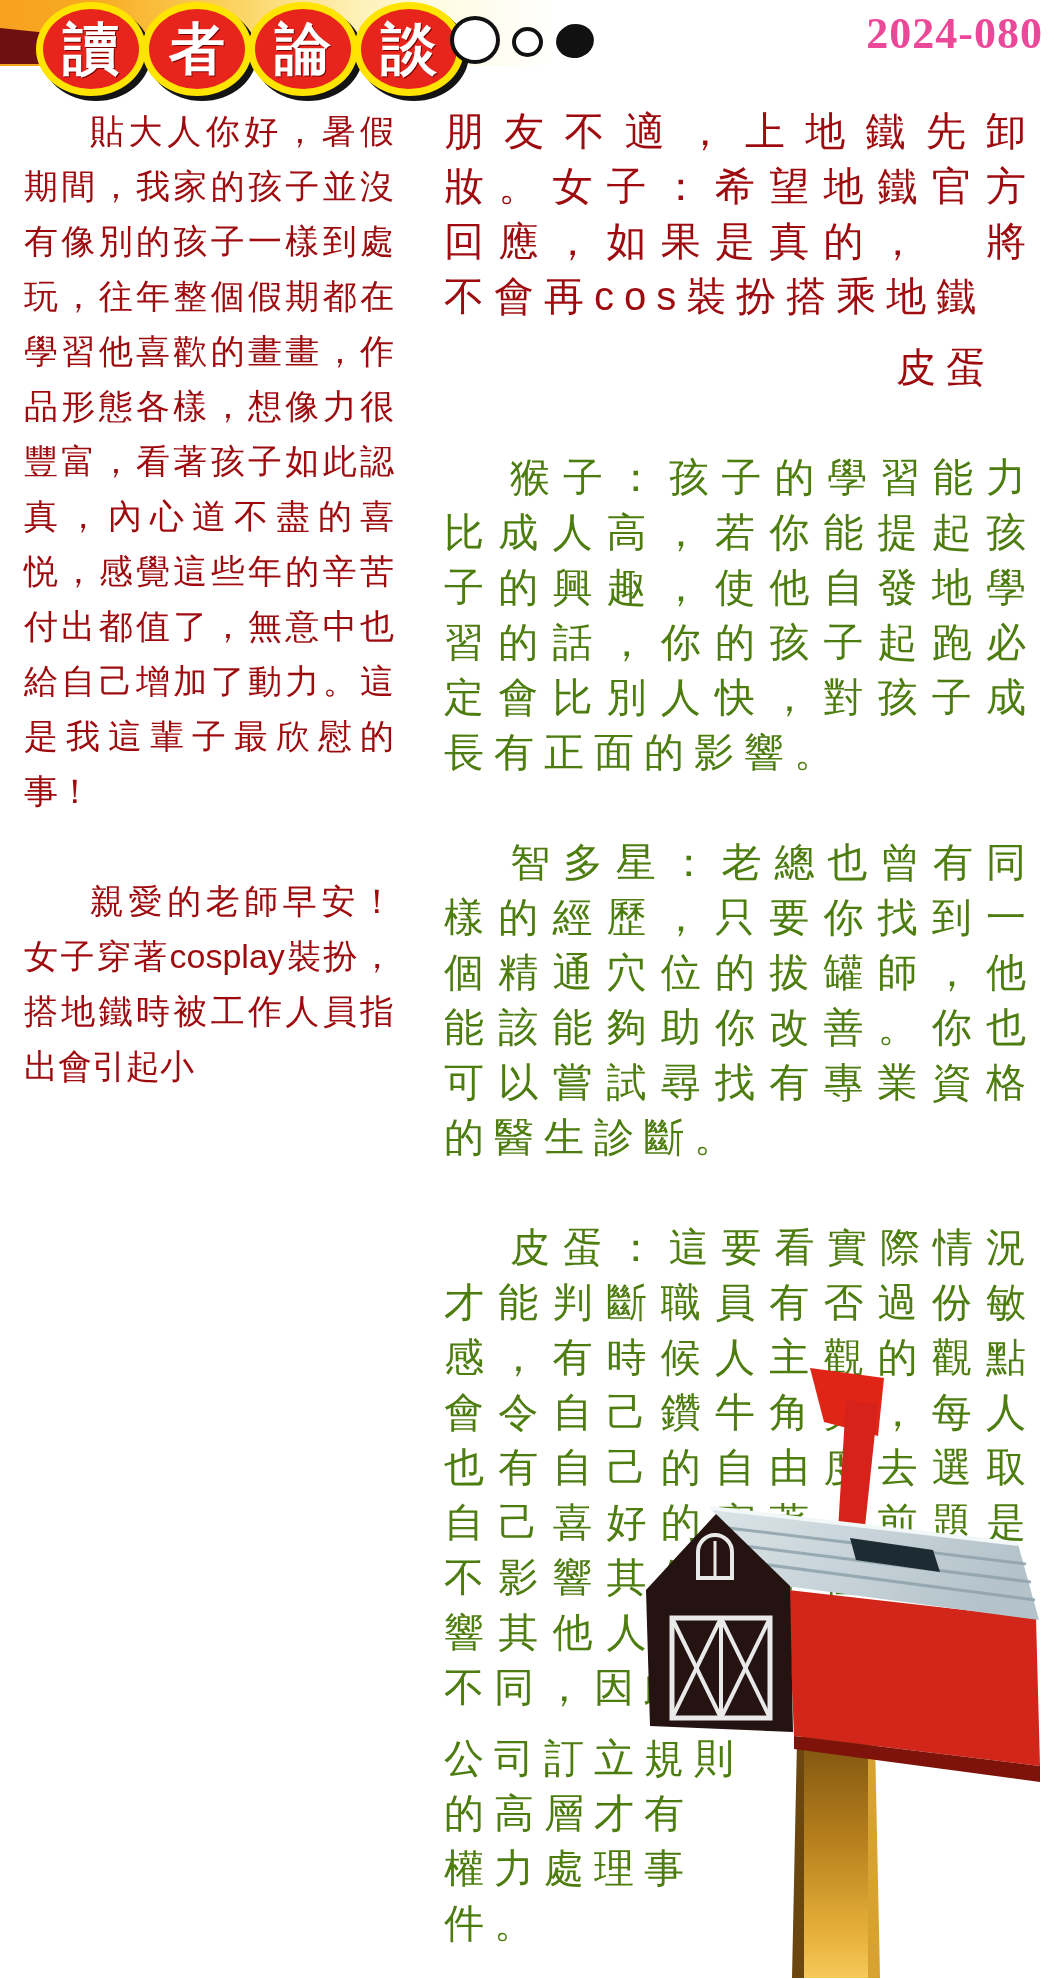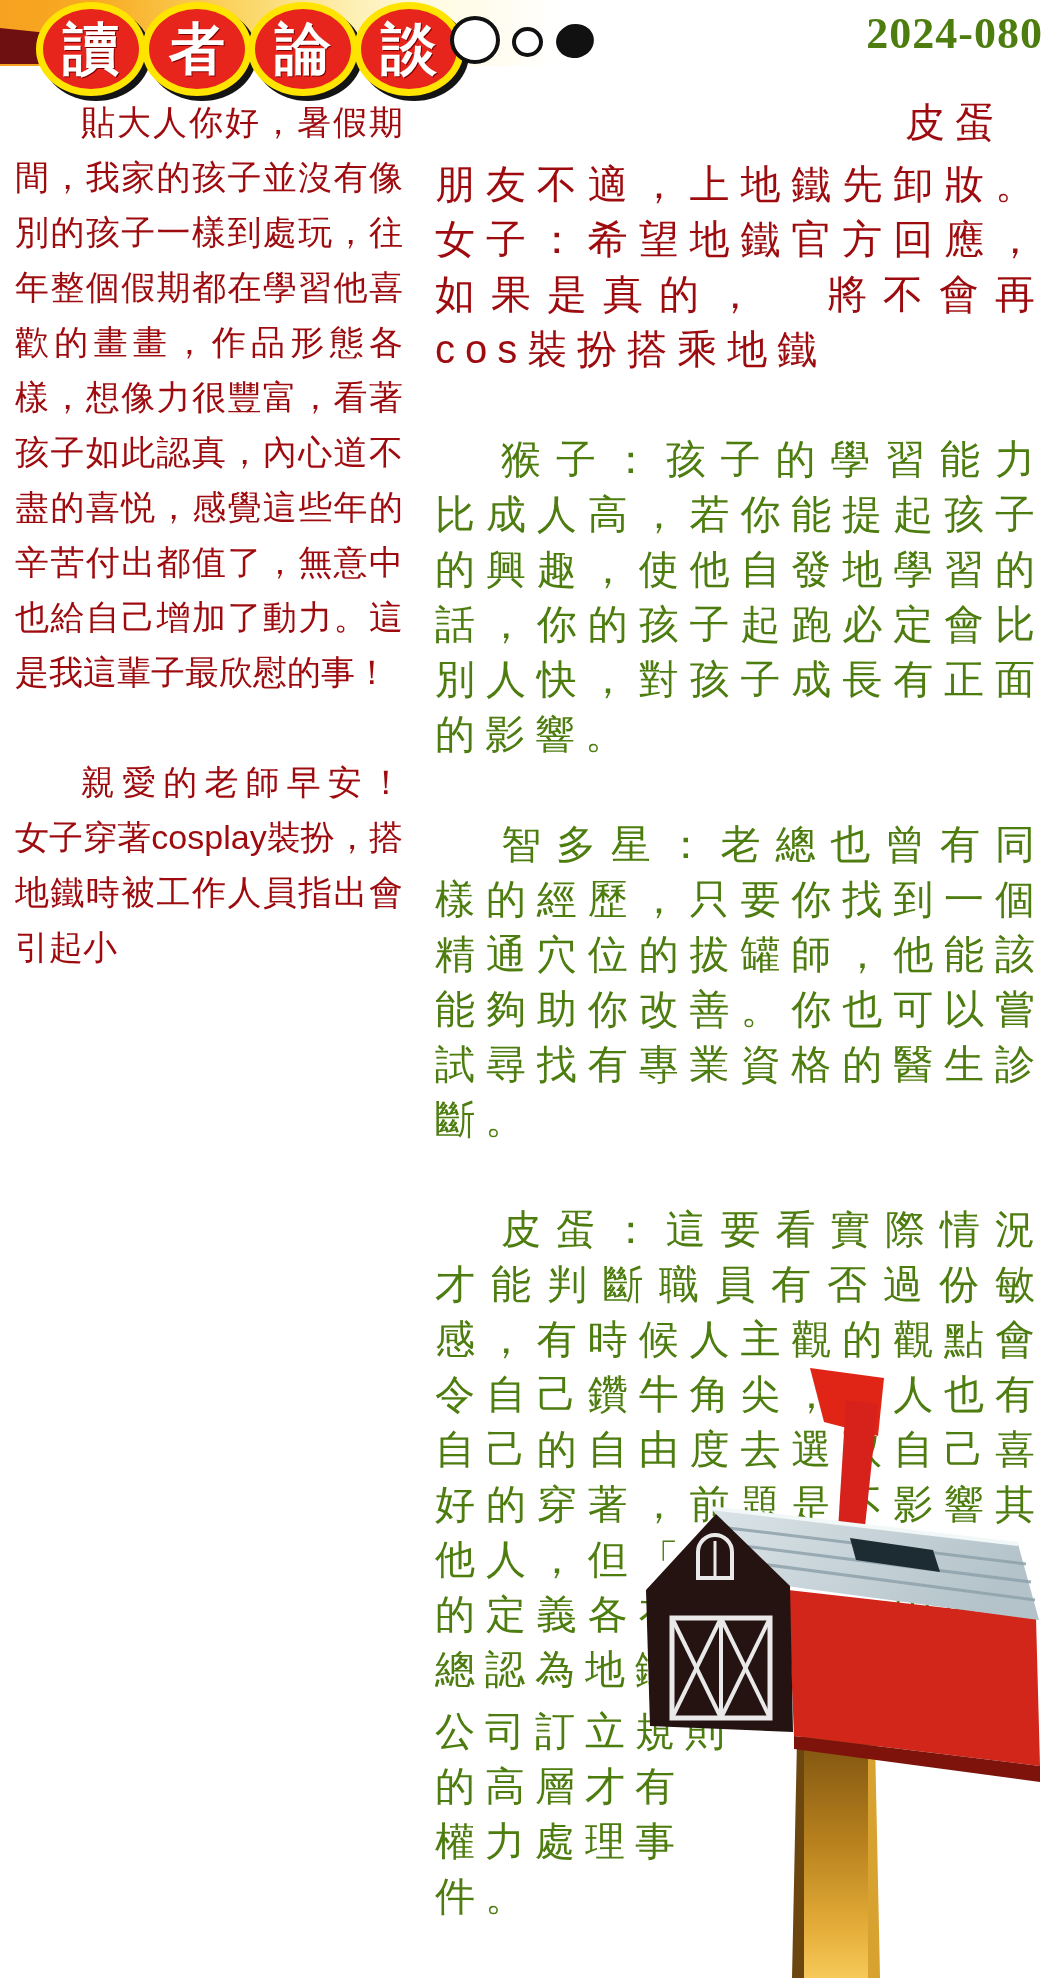--- a/index.html
+++ b/index.html
@@ -30,30 +30,30 @@
     color:#ffffff;font-weight:900;font-size:56px;line-height:1;
     text-shadow:1px 1px 0 #7a0000;
   }
   .dots{position:absolute;left:450px;top:0;width:190px;height:88px;}
   .dot{position:absolute;border-radius:50%;box-sizing:border-box;}
   .dot-big{left:0;top:16px;width:50px;height:48px;background:#fff;border:4px solid #111;}
   .dot-small{left:62px;top:27px;width:31px;height:30px;background:#fff;border:4px solid #111;}
   .dot-filled{left:106px;top:24px;width:38px;height:34px;background:#111;transform:rotate(-12deg);}
   #issue-no{
     position:absolute;right:14px;top:8px;
-    font-family:"Liberation Serif",serif;font-weight:700;font-size:44px;color:#4d7c0f;
+    font-family:"Liberation Serif",serif;font-weight:700;font-size:44px;color:#ec4899;
     letter-spacing:1px;
   }
   
   .col{position:absolute;top:88px;line-height:55px;text-align:justify;text-justify:inter-character;}
   #col-left{left:8px;width:402px;font-size:34px;}
   #col-right{left:428px;width:624px;font-size:40px;letter-spacing:10px;}
   .red{color:#9e0b0f;font-weight:500;}
   .blk{color:#4d7c0f;font-weight:400;}
-  .col p{margin:7px;}
+  .col p{margin:16px;}
   .indent{text-indent:66px;}
   .gap-top{margin-top:55px !important;}
   .sig{text-align:right;}
   .sig-pad12{padding-right:12px;}
   .sig-pad40{padding-right:40px;letter-spacing:10px;}
   .tail{white-space:pre-line;text-align:left;}
   
   #mailbox{position:absolute;left:598px;top:1338px;width:450px;height:640px;}
 </style>
 </head>
@@ -88,22 +88,22 @@
 
     <div id="issue-no">2024-080</div>
   </div>
 
   <div class="col red" id="col-left">
     <p class="indent">貼大人你好，暑假期間，我家的孩子並沒有像別的孩子一樣到處玩，往年整個假期都在學習他喜歡的畫畫，作品形態各樣，想像力很豐富，看著孩子如此認真，內心道不盡的喜悦，感覺這些年的辛苦付出都值了，無意中也給自己增加了動力。這是我這輩子最欣慰的事！</p>
     <p class="indent gap-top">親愛的老師早安！　女子穿著cosplay裝扮，搭地鐵時被工作人員指出會引起小</p>
   </div>
 
   <div class="col" id="col-right">
+    <p class="red">朋友不適，上地鐵先卸妝。女子：希望地鐵官方回應，如果是真的，　將不會再cos裝扮搭乘地鐵</p>
     <p class="red sig sig-pad40">皮蛋</p>
-    <p class="red">朋友不適，上地鐵先卸妝。女子：希望地鐵官方回應，如果是真的，　將不會再cos裝扮搭乘地鐵</p>
     <p class="blk indent gap-top">猴子：孩子的學習能力比成人高，若你能提起孩子的興趣，使他自發地學習的話，你的孩子起跑必定會比別人快，對孩子成長有正面的影響。</p>
     <p class="blk indent gap-top">智多星：老總也曾有同樣的經歷，只要你找到一個精通穴位的拔罐師，他能該能夠助你改善。你也可以嘗試尋找有專業資格的醫生診斷。</p>
     <p class="blk indent gap-top">皮蛋：這要看實際情況才能判斷職員有否過份敏感，有時候人主觀的觀點會令自己鑽牛角尖，每人也有自己的自由度去選取自己喜好的穿著，前題是不影響其他人，但「不影響其他人」的定義各有所不同，因此老總認為地鐵</p>
     <p class="blk tail">公司訂立規則
 的高層才有
 權力處理事
 件。</p>
   </div>
 
   <svg id="mailbox" viewBox="0 0 450 640" xmlns="http://www.w3.org/2000/svg">

